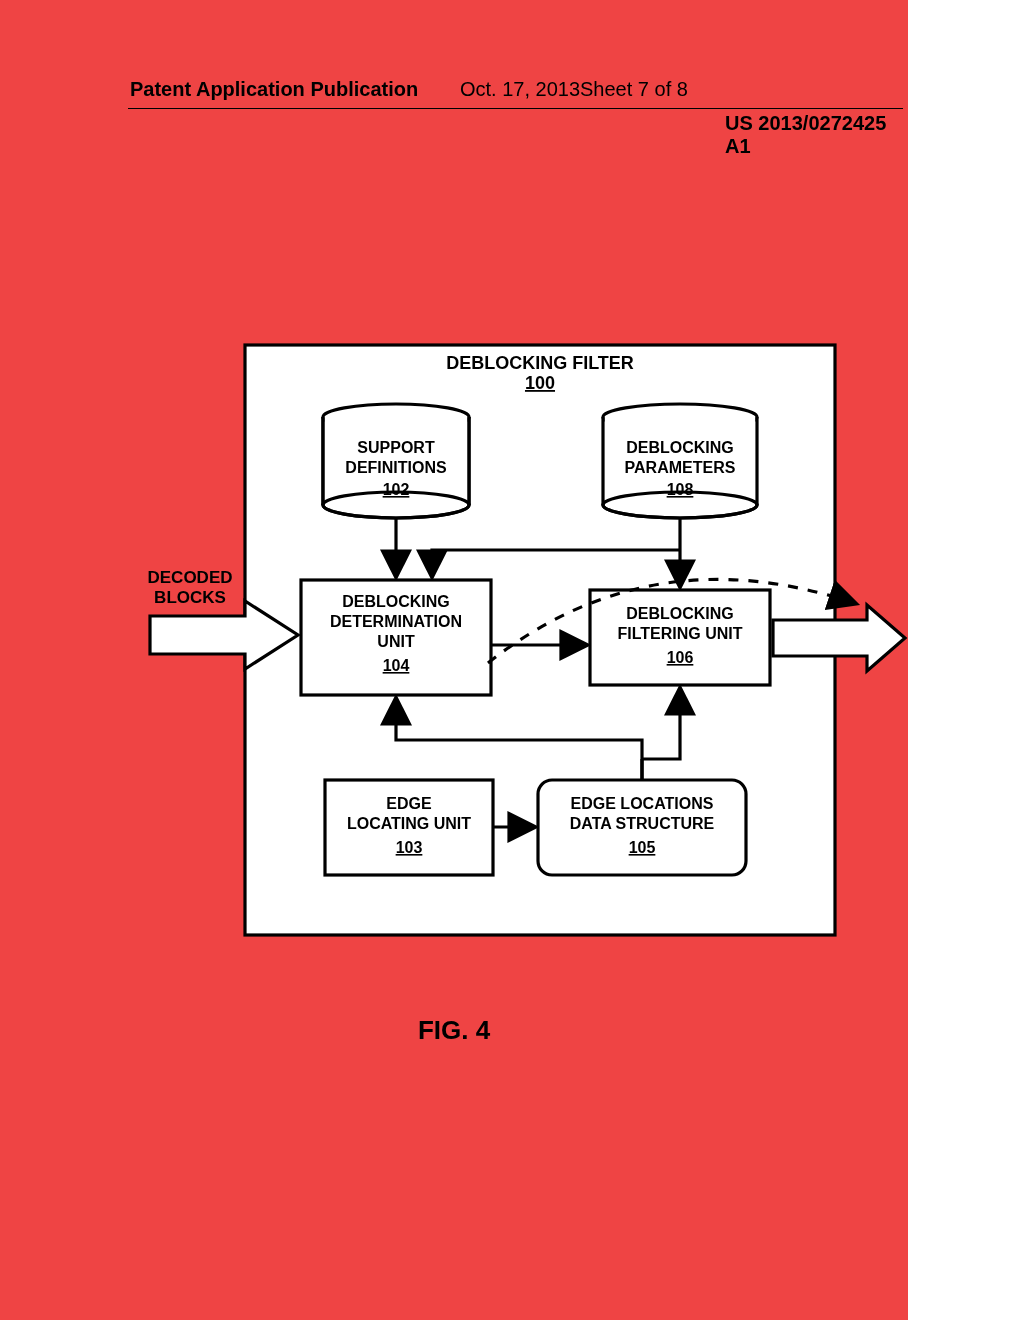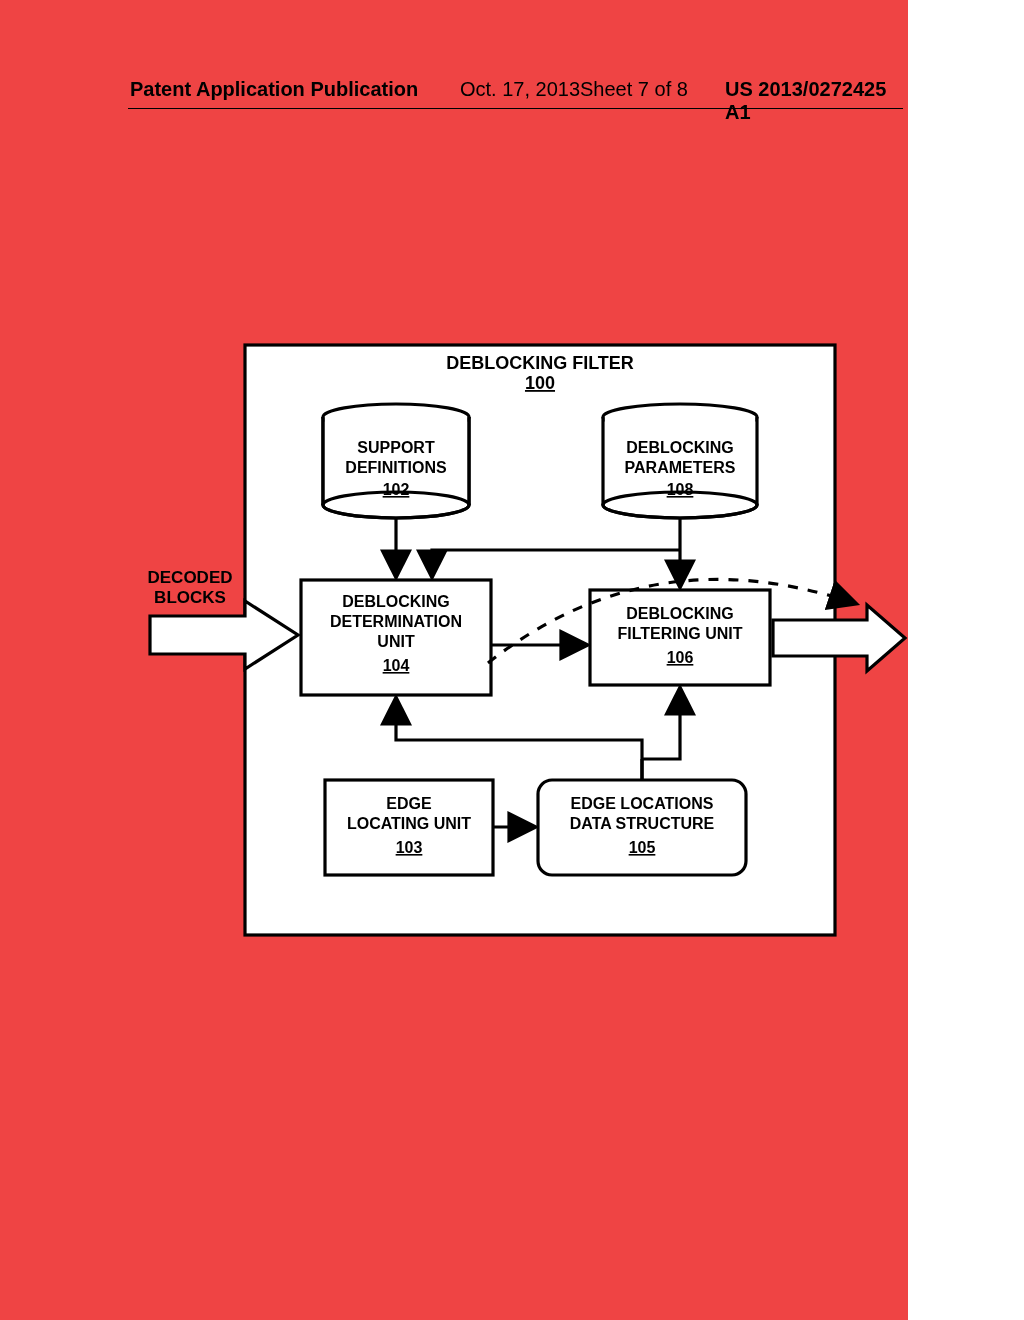--- a/index.html
+++ b/index.html
@@ -18,21 +18,21 @@
   .header {
     position: absolute;
     top: 78px;
     left: 0;
     width: 100%;
     font-size: 20px;
   }
   .header .pub-type { position: absolute; left: 130px; font-weight: bold; }
   .header .date     { position: absolute; left: 440px; margin-left: 20px; }
   .header .sheet    { position: absolute; left: 580px; }
-  .header .pub-num  { position: absolute; left: 725px; font-weight: bold; }
+  .header .pub-num  { position: absolute; left: 725px; font-weight: bold; margin-top: 34px; }
   .header-rule {
     position: absolute;
     top: 108px;
     left: 128px;
     width: 775px;
     height: 1px;
     background: #000;
   }
   svg.diagram {
     position: absolute;
@@ -168,13 +168,14 @@
     <g>
       <text class="txt" x="60" y="238" font-size="17">DECODED</text>
       <text class="txt" x="60" y="258" font-size="17">BLOCKS</text>
       <path class="blk" d="M20,271 L115,271 L115,256 L168,290 L115,324 L115,309 L20,309 Z"></path>
     </g>
     <g>
       <path class="blk" d="M643,275 L737,275 L737,260 L775,293 L737,326 L737,311 L643,311 Z"></path>
     </g>
   </svg>
 
+  <div class="fig-caption">FIG. 4</div>
 </div>
 
 </body></html>

